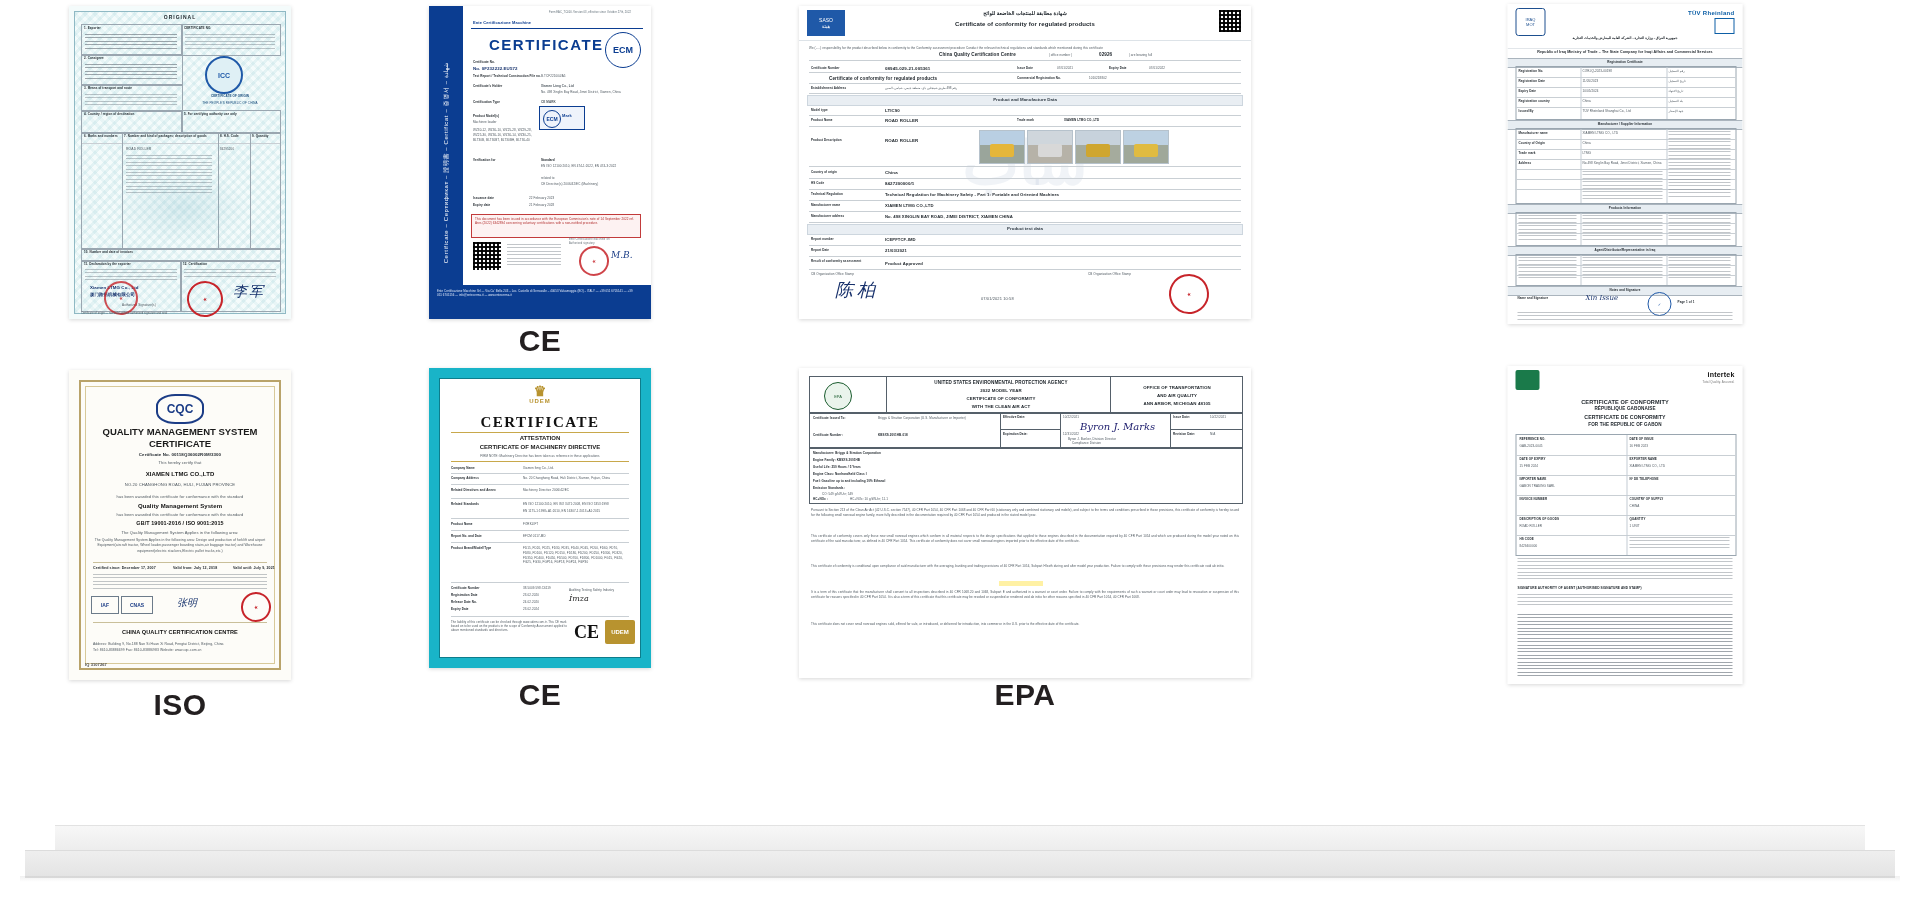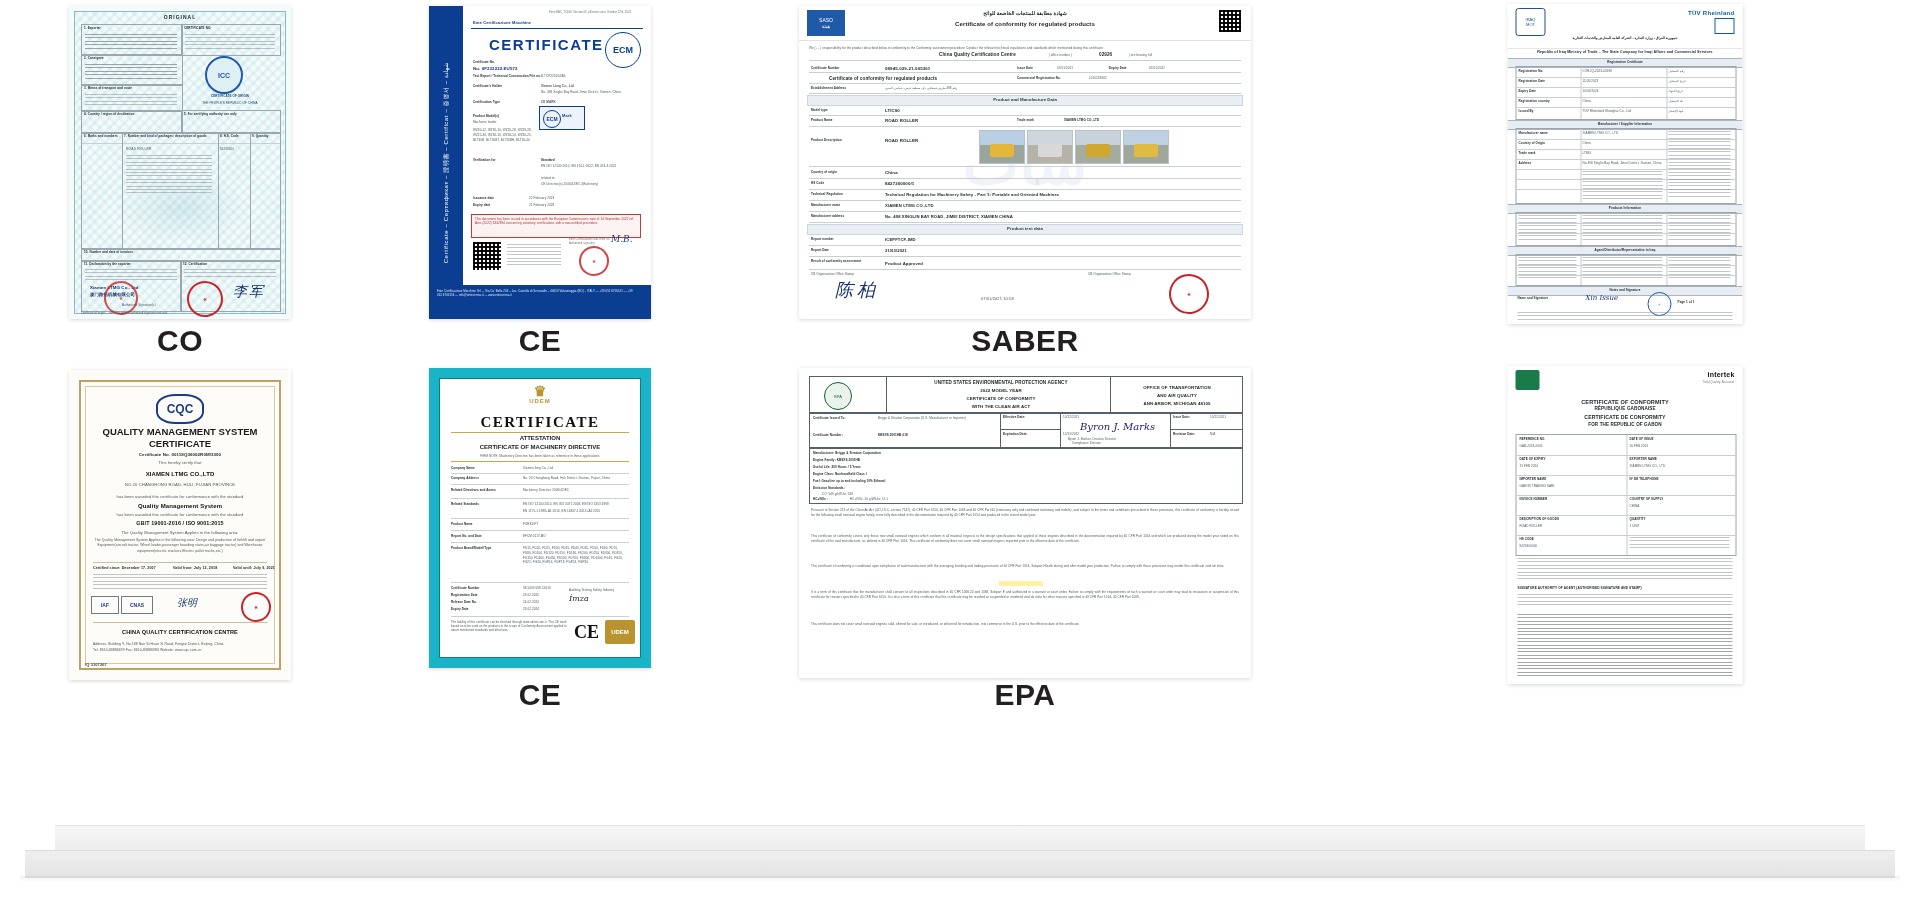--- a/index.html
+++ b/index.html
@@ -253,21 +253,20 @@
         <div class="bx" style="left:111px;top:254px;width:99px;height:50px;">
           <div class="txt b" style="left:2px;top:1px;">12. Certification</div>
           <div class="mt light" style="left:3px;top:8px;width:92px;height:10px;"></div>
           <div class="seal-red" style="left:6px;top:20px;width:32px;height:32px;">★</div>
           <div class="sig" style="left:52px;top:22px;font-size:14px;">李</div>
           <div class="sig" style="left:68px;top:22px;font-size:14px;">军</div>
         </div>
 
         <div class="txt" style="left:12px;top:306px;font-size:2.6px;">Certificate of origin — not valid without authorized signature and seal</div>
       </div>
-      <div class="caption" style="top:320px;">CO</div>
     </div>
 
     <div class="cell" style="width:360px;">
       <div class="frame" style="width:222px;height:313px;top:2px;">
         <div class="ce-bg"></div>
         <div class="ce-left">
           <span>Certificate – Сертификат – 證明書 – Certificat – 증명서 – شهادة</span>
         </div>
 
         <div class="txt" style="left:120px;top:5px;font-size:2.6px;color:#5a6872;">Form EAC_TC400. Version 03, effective since October 27th, 2022</div>
@@ -314,21 +313,21 @@
 
         <div class="bx" style="left:42px;top:208px;width:168px;height:22px;border-color:#c23b3b;background:#fdf2f2;">
           <div class="txt" style="left:3px;top:2px;width:160px;color:#b02a2a;line-height:1.45;">This document has been issued in accordance with the European Commission's note of 14 September 2022 ref. Ares (2022) 6342894 concerning voluntary certifications with a non-notified procedure.</div>
         </div>
 
         <div class="qr" style="left:44px;top:236px;width:28px;height:28px;"></div>
         <div class="mt light" style="left:78px;top:238px;width:54px;height:22px;"></div>
 
         <div class="txt" style="left:140px;top:232px;font-size:2.6px;color:#6a737b;">Ente Certificazione Macchine Srl<br>Authorized signatory</div>
         <div class="seal-red" style="left:150px;top:240px;width:26px;height:26px;opacity:.85;">★</div>
-        <div class="sig" style="left:182px;top:228px;font-size:9px;color:#1b3d86;">M.B.</div>
+        <div class="sig" style="left:182px;top:244px;font-size:9px;color:#1b3d86;">M.B.</div>
 
         <div class="ce-bottom">
           <div class="txt" style="left:8px;top:4px;width:200px;color:#e7eefb;font-size:2.8px;line-height:1.5;">Ente Certificazione Macchine Srl — Via Ca' Bella 243 – Loc. Castello di Serravalle – 40053 Valsamoggia (BO) – ITALY — +39 051 6705141 — +39 051 6705156 — info@entecerma.it — www.entecerma.it</div>
         </div>
       </div>
       <div class="caption" style="top:320px;">CE</div>
     </div>
 
     <div class="cell" style="width:610px;">
       <div class="frame" style="width:452px;height:313px;top:2px;">
@@ -433,21 +432,20 @@
         <div class="txt b" style="left:86px;top:255px;font-size:4.2px;">Product Approved</div>
         <div class="ln" style="left:10px;right:10px;top:263px;"></div>
 
         <div class="txt" style="left:12px;top:266px;">CB Organization Office Stamp</div>
         <div class="sig" style="left:36px;top:272px;font-size:18px;color:#17306b;">陈</div>
         <div class="sig" style="left:58px;top:272px;font-size:18px;color:#17306b;">柏</div>
         <div class="txt" style="right:120px;top:266px;">CB Organization Office Stamp</div>
         <div class="seal-red" style="right:42px;top:268px;width:36px;height:36px;">★</div>
         <div class="txt" style="left:182px;top:290px;font-size:4px;">07/01/2021 10:58</div>
       </div>
-      <div class="caption" style="top:320px;">SABER</div>
     </div>
 
     <div class="cell" style="width:590px;">
       <div class="frame" style="width:235px;height:320px;top:0;">
         <div style="position:absolute;inset:0;background:#fff;"></div>
         <div class="cor-hdr">
           <div style="position:absolute;left:8px;top:4px;width:28px;height:26px;border:1px solid #1d4f8f;border-radius:3px;color:#1d4f8f;font-size:4px;display:flex;align-items:center;justify-content:center;text-align:center;">IRAQ<br>MOT</div>
           <div class="tuv" style="right:8px;top:6px;font-size:6px;">TÜV Rheinland</div>
           <div style="position:absolute;right:8px;top:14px;width:18px;height:14px;border:1.2px solid #0d5fa6;"></div>
           <div class="txt b" style="left:50%;top:32px;transform:translateX(-50%);font-size:3.4px;width:220px;text-align:center;">جمهورية العراق - وزارة التجارة - الشركة العامة للمعارض والخدمات التجارية</div>
@@ -584,20 +582,21 @@
         <div style="position:absolute;left:52px;top:226px;width:30px;height:16px;border:1px solid #6c7b8a;color:#1b3c86;font-size:5px;display:flex;align-items:center;justify-content:center;font-weight:bold;">CNAS</div>
         <div class="sig" style="left:108px;top:226px;font-size:10px;">张明</div>
         <div class="seal-red" style="left:172px;top:222px;width:26px;height:26px;">★</div>
 
         <div class="ln" style="left:24px;right:24px;top:252px;background:#c9bf9a;"></div>
         <div class="txt b" style="left:0;width:100%;text-align:center;top:258px;font-size:5.6px;color:#111;">CHINA QUALITY CERTIFICATION CENTRE</div>
         <div class="txt" style="left:24px;top:272px;font-size:3.4px;">Address: Building 9, No.188 Nan Si Huan Xi Road, Fengtai District, Beijing, China</div>
         <div class="txt" style="left:24px;top:278px;font-size:3.4px;">Tel: 8610-83886699   Fax: 8610-83886983   Website: www.cqc.com.cn</div>
         <div class="txt b" style="left:16px;top:292px;font-size:4px;color:#444;">IQ 3107267</div>
       </div>
+      <div class="caption" style="top:250px;">ISO</div>
     </div>
 
     <div class="cell" style="width:360px;">
       <div class="frame" style="width:222px;height:300px;top:-70px;">
         <div class="udem-frame"></div>
         <div class="udem-inner"></div>
 
         <div class="udem-logo" style="left:50%;transform:translateX(-50%);top:16px;width:60px;font-size:5px;">
           <div style="font-size:14px;line-height:1;">♛</div>
           <div style="font-size:6px;letter-spacing:1px;">UDEM</div>

